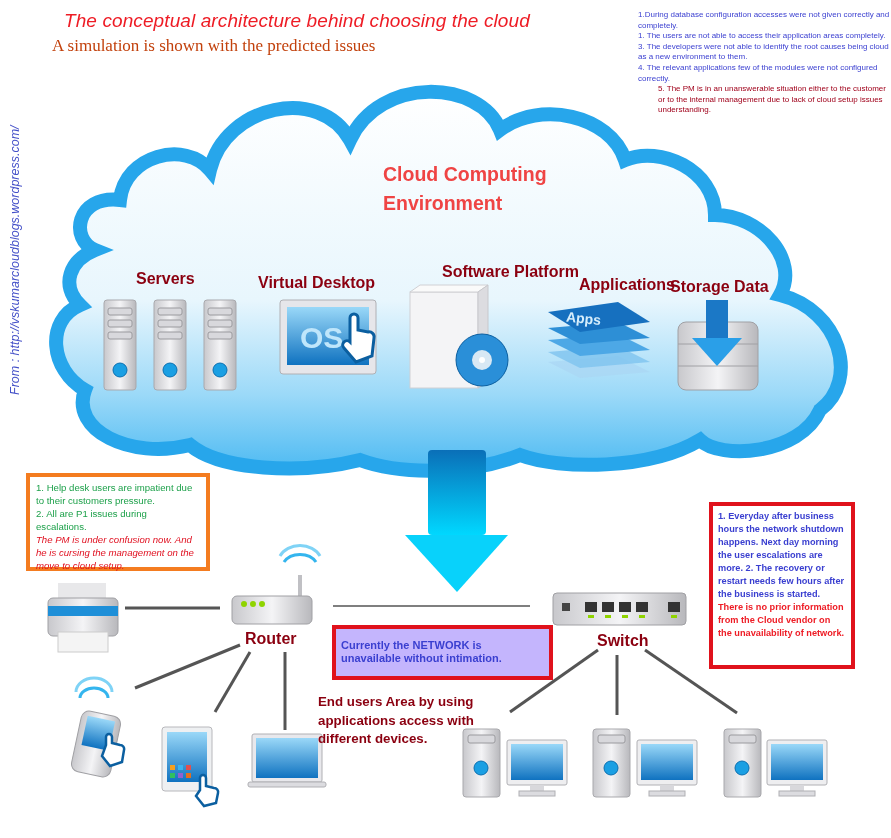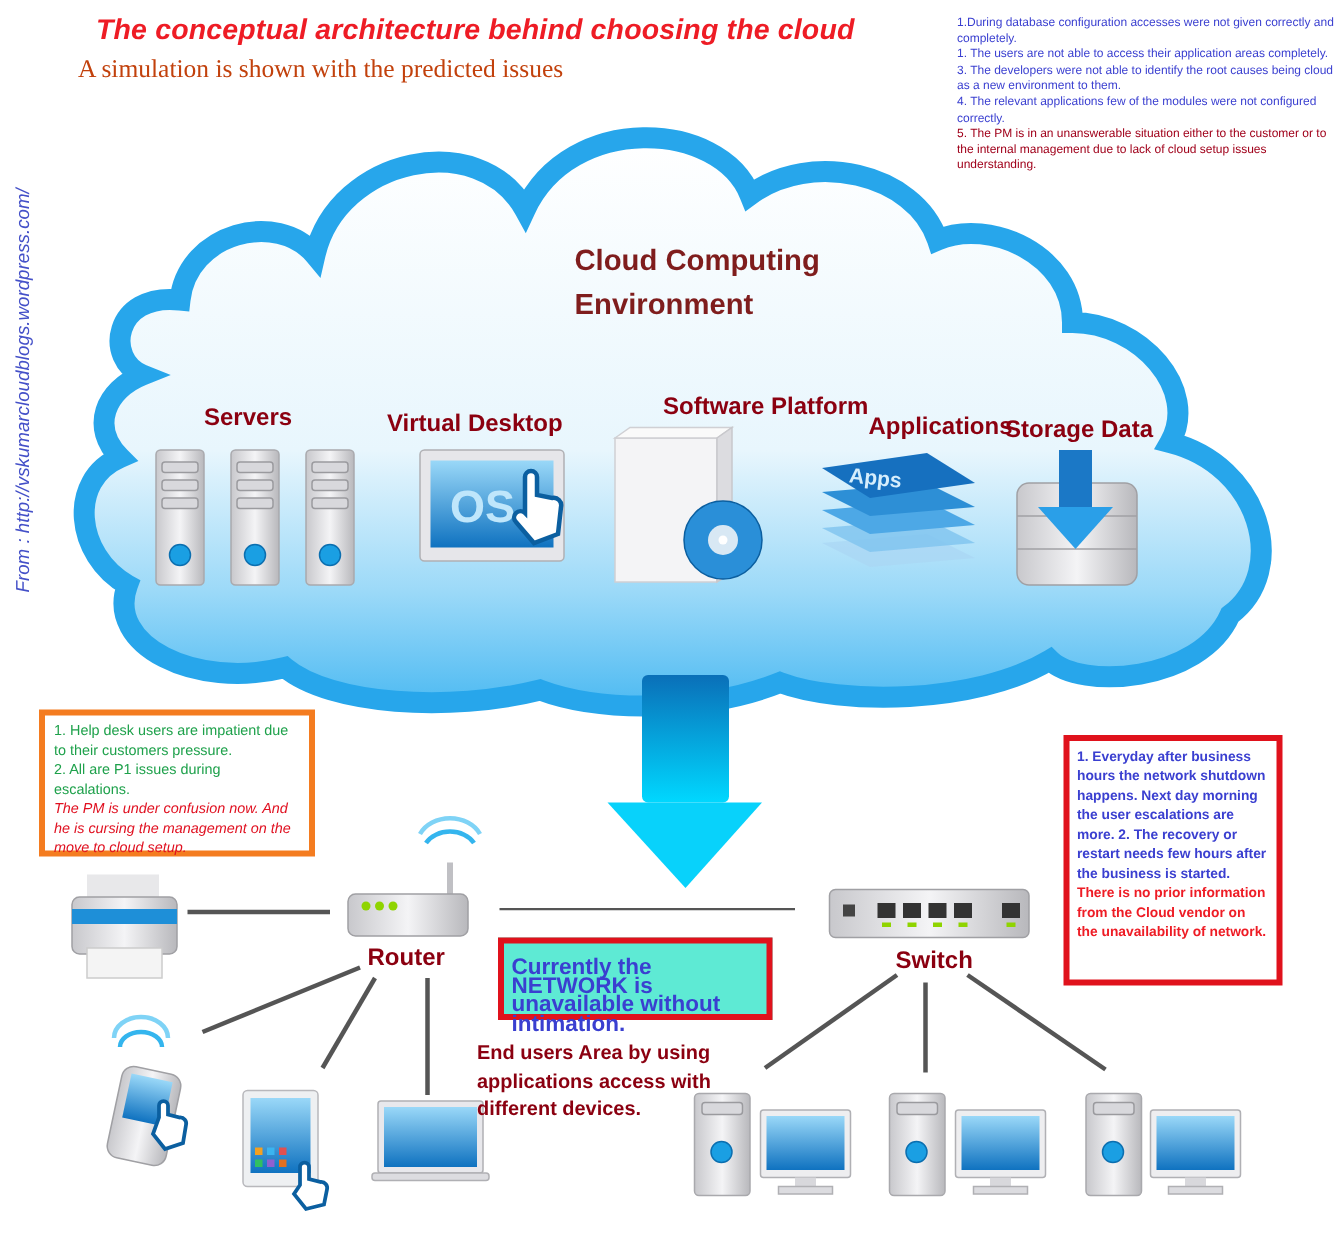--- a/index.html
+++ b/index.html
@@ -1,32 +1,32 @@
 <!DOCTYPE html>
 <html><head>
 <meta charset="utf-8">
 <style>
   html, body { margin:0; padding:0; }
   body { width:891px; height:838px; background:#ffffff; position:relative; overflow:hidden; font-family:"Liberation Sans", sans-serif; }
   .abs { position:absolute; }
-  #main-title { left:64px; top:10px; font-size:19px; font-style:italic; font-weight:bold; color:#ee1c25; white-space:nowrap; letter-spacing:0.1px; }
+  #main-title { left:64px; top:10px; font-size:19px; font-style:italic; font-weight:normal; color:#ee1c25; white-space:nowrap; letter-spacing:0.1px; }
   #subtitle { left:52px; top:36px; font-family:"Liberation Serif", serif; font-size:17px; color:#c2410c; white-space:nowrap; }
   #source-credit { left:8px; top:395px; transform-origin:0 0; transform:rotate(-90deg); font-size:12.5px; font-style:italic; color:#4450c8; white-space:nowrap; }
   #issues-panel { left:638px; top:10px; width:252px; font-size:8px; line-height:10.6px; }
   #issues-heading { color:#ee1c25; font-weight:bold; font-size:10.5px; line-height:16px; margin-bottom:9px; }
   .issue-blue { color:#3a3fd0; }
-  .issue-red { color:#a0001a; }
+  .issue-red { color:#a0001a;margin-left:20px; }
   #cloud-svg { left:0; top:0; }
-  .cloud-title { left:383px; top:160px; color:#7f1d1d; font-weight:bold; font-size:19.5px; line-height:29px; }
+  .cloud-title { left:383px; top:160px; color:#ef4444; font-weight:bold; font-size:19.5px; line-height:29px; }
   .comp-label { color:#8b0010; font-weight:bold; font-size:16px; white-space:nowrap; }
   #orange-box { left:26px; top:473px; width:184px; height:98px; border:4px solid #f47c20; background:#fff; box-sizing:border-box; padding:4px 6px; font-size:9.6px; line-height:13px; }
   .green-txt { color:#1ea14b; }
   .red-ital { color:#e01020; font-style:italic; }
-  #red-box-right { left:709px; top:490px; width:146px; height:167px; border:4px solid #e0121c; background:#fff; box-sizing:border-box; padding:4px 5px; font-size:9.2px; line-height:13px; font-weight:bold; }
-  #red-box-mid { left:332px; top:625px; width:183px; height:55px; border:4px solid #e0121c; background:#5eead4; box-sizing:border-box; padding:10px 5px; font-size:15px; line-height:12.5px; color:#3a3fd0; font-weight:bold; }
+  #red-box-right { left:709px; top:502px; width:146px; height:167px; border:4px solid #e0121c; background:#fff; box-sizing:border-box; padding:4px 5px; font-size:9.2px; line-height:13px; font-weight:bold; }
+  #red-box-mid { left:332px; top:625px; width:221px; height:55px; border:4px solid #e0121c; background:#c4b5fd; box-sizing:border-box; padding:10px 5px; font-size:11px; line-height:12.5px; color:#3a3fd0; font-weight:bold; }
   #end-users-label { left:318px; top:693px; width:200px; color:#8b0010; font-weight:bold; font-size:13.3px; line-height:18.5px; }
   #router-label { left:245px; top:630px; }
   #switch-label { left:597px; top:632px; }
 </style>
 </head>
 <body>
 
 <svg id="cloud-svg" class="abs" width="891" height="838" viewBox="0 0 891 838">
   <defs>
     <linearGradient id="cloudGrad" x1="0" y1="0" x2="0" y2="1">

